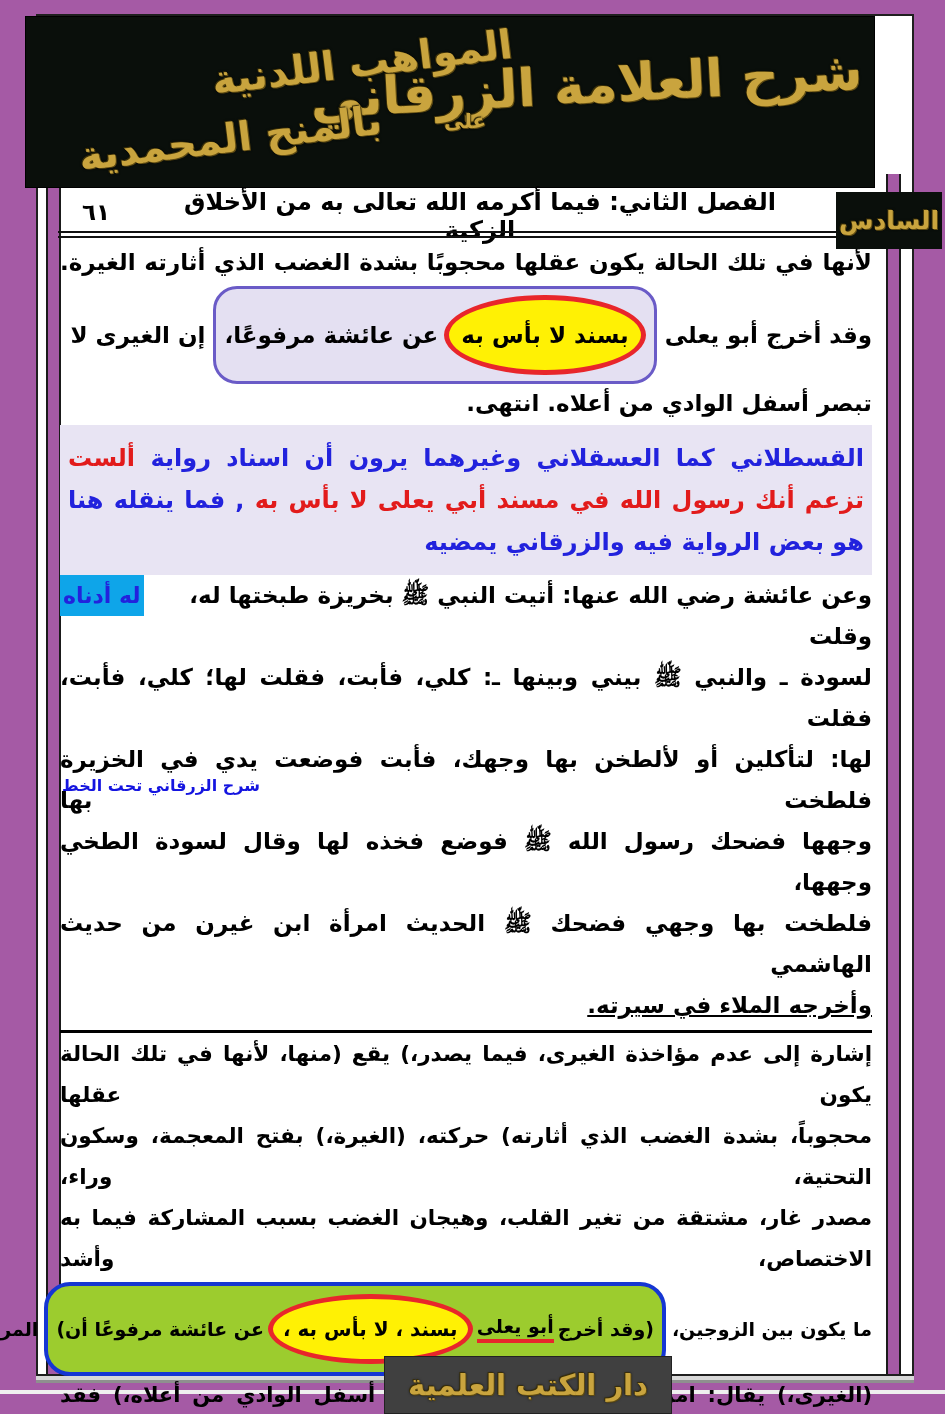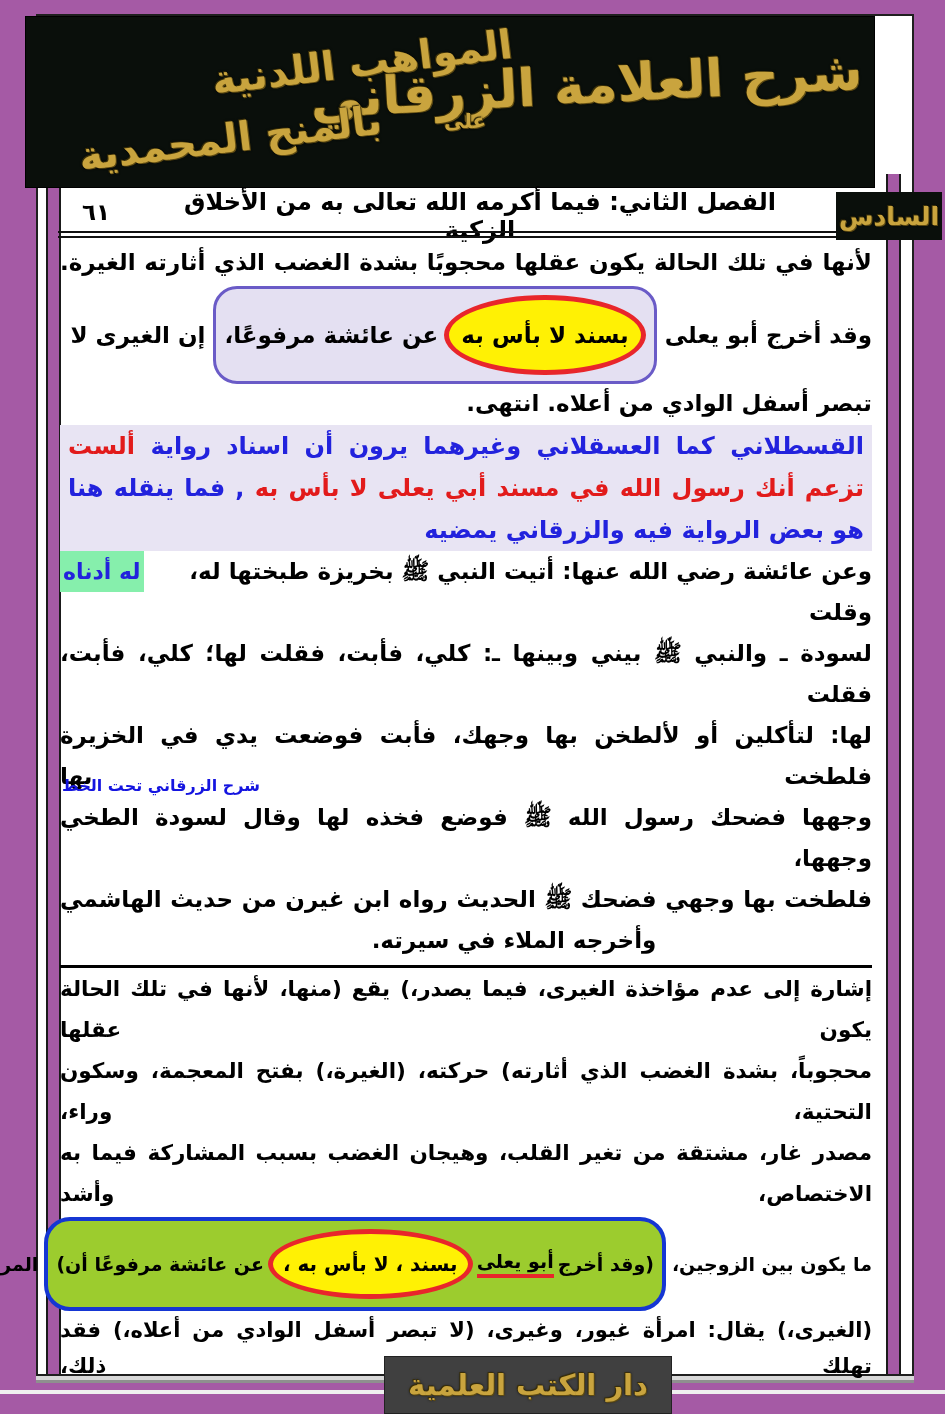--- a/index.html
+++ b/index.html
@@ -27,21 +27,21 @@
     border:1px solid #000;
   }
   .gold{color:#c9a43e;font-weight:bold;
     text-shadow:1px 1px 0 #5d4a12,-1px -1px 0 #3a2f08,0 0 3px #000;}
   .banner .t-main{position:absolute;right:12px;top:38px;font-size:52px;transform:rotate(-3deg);letter-spacing:2px;}
   .banner .t-ala{position:absolute;left:418px;top:92px;font-size:20px;}
   .banner .t-sub1{position:absolute;left:185px;top:22px;font-size:40px;transform:rotate(-7deg);}
   .banner .t-sub2{position:absolute;left:52px;top:98px;font-size:40px;transform:rotate(-7deg);}
   
   .volume-badge{
-    position:absolute;left:836px;top:192px;width:106px;height:48px;
+    position:absolute;left:836px;top:192px;width:106px;height:57px;
     background:#0a0f0b;z-index:6;display:flex;align-items:center;justify-content:center;
     font-size:25px;
   }
   
   .chapter-title{
     position:absolute;left:150px;top:188px;width:660px;text-align:center;
     font-size:24px;font-weight:bold;color:#000;z-index:5;
   }
   .page-number{position:absolute;left:70px;top:199px;font-size:23px;font-weight:bold;z-index:5;margin-left:12px;}
   .double-rule{position:absolute;left:58px;top:231px;width:822px;height:3px;
@@ -61,32 +61,32 @@
     background:#e4e0f2;border:3px solid #6a5bc7;border-radius:24px;
     display:flex;align-items:center;gap:6px;height:92px;padding:0 8px;flex:0 0 auto;
   }
   .ellipse{
     background:#fff104;border:5px solid #e8262b;border-radius:50%;
     padding:22px 12px;display:inline-block;white-space:nowrap;
   }
   .valley-line{font-size:23px;line-height:36px;}
   
   .annotation{
-    background:#e8e4f3;padding:0 8px;margin-top:4px;
+    background:#e8e4f3;padding:12px 8px;margin-top:4px;
     font-size:24px;line-height:42px;text-align:justify;
   }
   .blue-text{color:#2222dd;}
   .red-text{color:#e21b1b;}
   
   .hadith-line{font-size:23px;line-height:41px;}
   .first-hadith{display:flex;justify-content:space-between;align-items:baseline;}
   .margin-note{
-    background:#86efac;color:#2222dd;font-size:22px;padding:0 3px;white-space:nowrap;flex:0 0 auto;
+    background:#0ea5e9;color:#2222dd;font-size:22px;padding:0 3px;white-space:nowrap;flex:0 0 auto;
   }
-  .siratih{margin-left:96px;text-align:center;}
+  .siratih{margin-left:96px;text-align:right;text-decoration:underline;}
   .underline-label{position:absolute;left:2px;top:536px;font-size:16px;color:#1515e0;white-space:nowrap;}
   .divider{border-top:3px solid #000;margin-top:4px;}
   
   .c1-line{font-size:21.5px;line-height:41px;}
   .c2-line{font-size:21px;line-height:35.5px;}
   
   .green-row{display:flex;align-items:center;gap:6px;height:95px;font-size:19px;margin:2px 0;}
   .green-box{
     background:#9ccc2e;border:4px solid #1536d3;border-radius:26px;
     display:flex;align-items:center;gap:4px;height:86px;padding:0 8px;flex:0 0 auto;
@@ -141,21 +141,21 @@
     <span class="blue-text">القسطلاني كما العسقلاني وغيرهما يرون أن اسناد رواية </span><span class="red-text">ألست تزعم أنك رسول الله في مسند أبي يعلى لا بأس به </span><span class="blue-text">, فما ينقله هنا هو بعض الرواية فيه والزرقاني يمضيه</span>
   </div>
 
   <div class="hadith-line first-hadith">
     <span>وعن عائشة رضي الله عنها: أتيت النبي ﷺ بخريزة طبختها له، وقلت</span>
     <span class="margin-note">له أدناه</span>
   </div>
   <div class="hadith-line jline">لسودة ـ والنبي ﷺ بيني وبينها ـ: كلي، فأبت، فقلت لها؛ كلي، فأبت، فقلت</div>
   <div class="hadith-line jline">لها: لتأكلين أو لألطخن بها وجهك، فأبت فوضعت يدي في الخزيرة فلطخت بها</div>
   <div class="hadith-line jline">وجهها فضحك رسول الله ﷺ فوضع فخذه لها وقال لسودة الطخي وجهها،</div>
-  <div class="hadith-line jline">فلطخت بها وجهي فضحك ﷺ الحديث رواه ابن غيرن من حديث الهاشمي</div>
+  <div class="hadith-line jline">فلطخت بها وجهي فضحك ﷺ الحديث امرأة ابن غيرن من حديث الهاشمي</div>
   <div class="hadith-line rline siratih">وأخرجه الملاء في سيرته.</div>
 
   <span class="underline-label">شرح الزرقاني تحت الخط</span>
 
   <div class="divider"></div>
 
   <div class="c1-line jline">إشارة إلى عدم مؤاخذة الغيرى، فيما يصدر،) يقع (منها، لأنها في تلك الحالة يكون عقلها</div>
   <div class="c1-line jline">محجوباً، بشدة الغضب الذي أثارته) حركته، (الغيرة،) بفتح المعجمة، وسكون التحتية، وراء،</div>
   <div class="c1-line jline">مصدر غار، مشتقة من تغير القلب، وهيجان الغضب بسبب المشاركة فيما به الاختصاص، وأشد</div>
 

